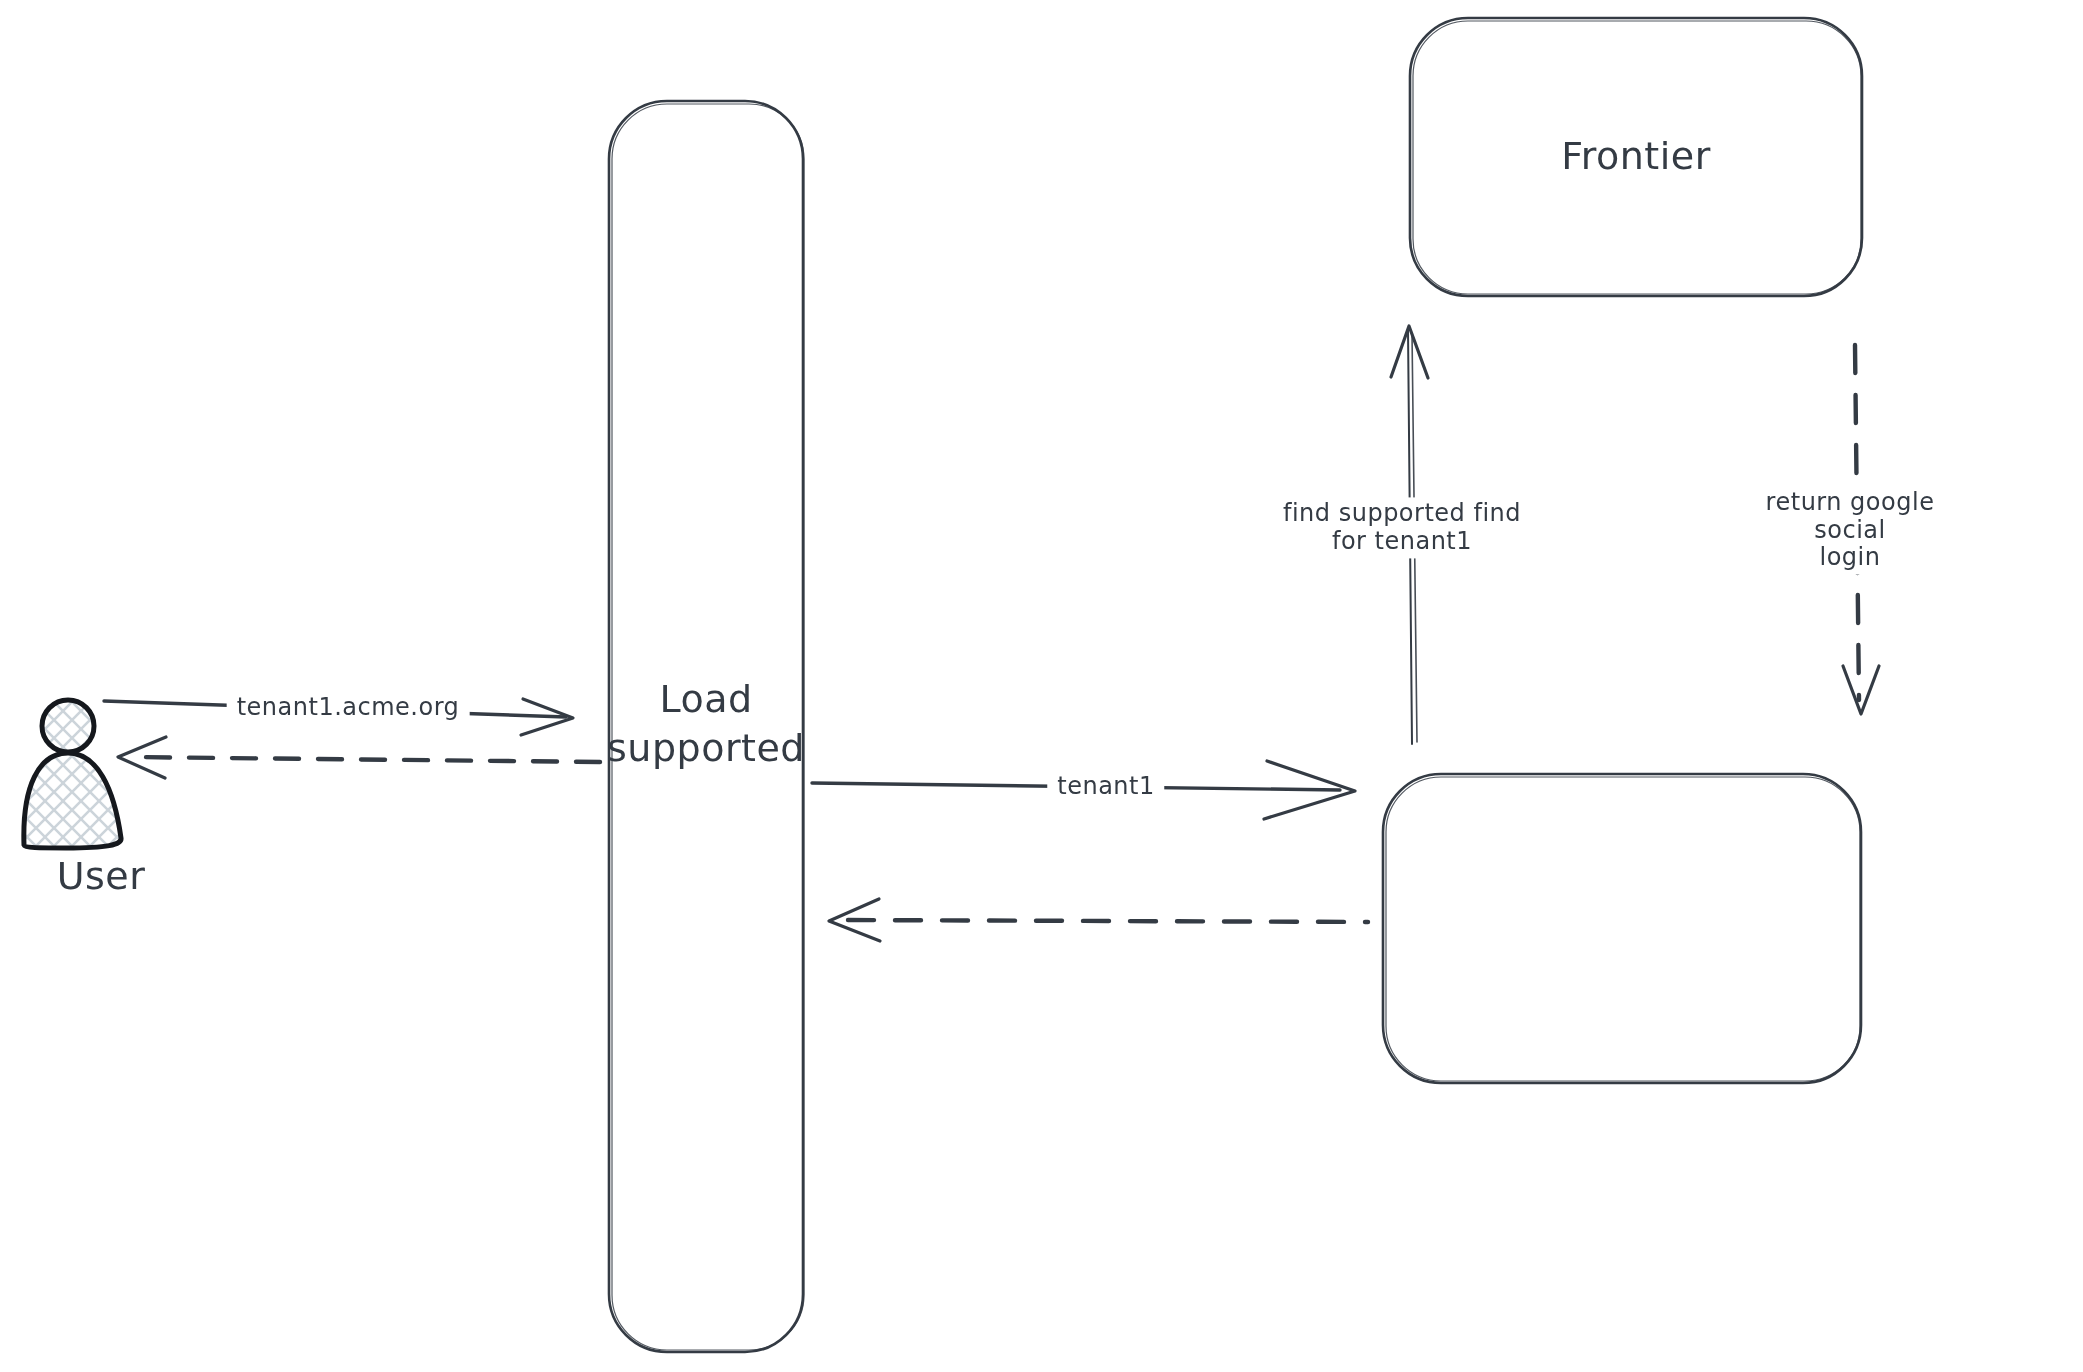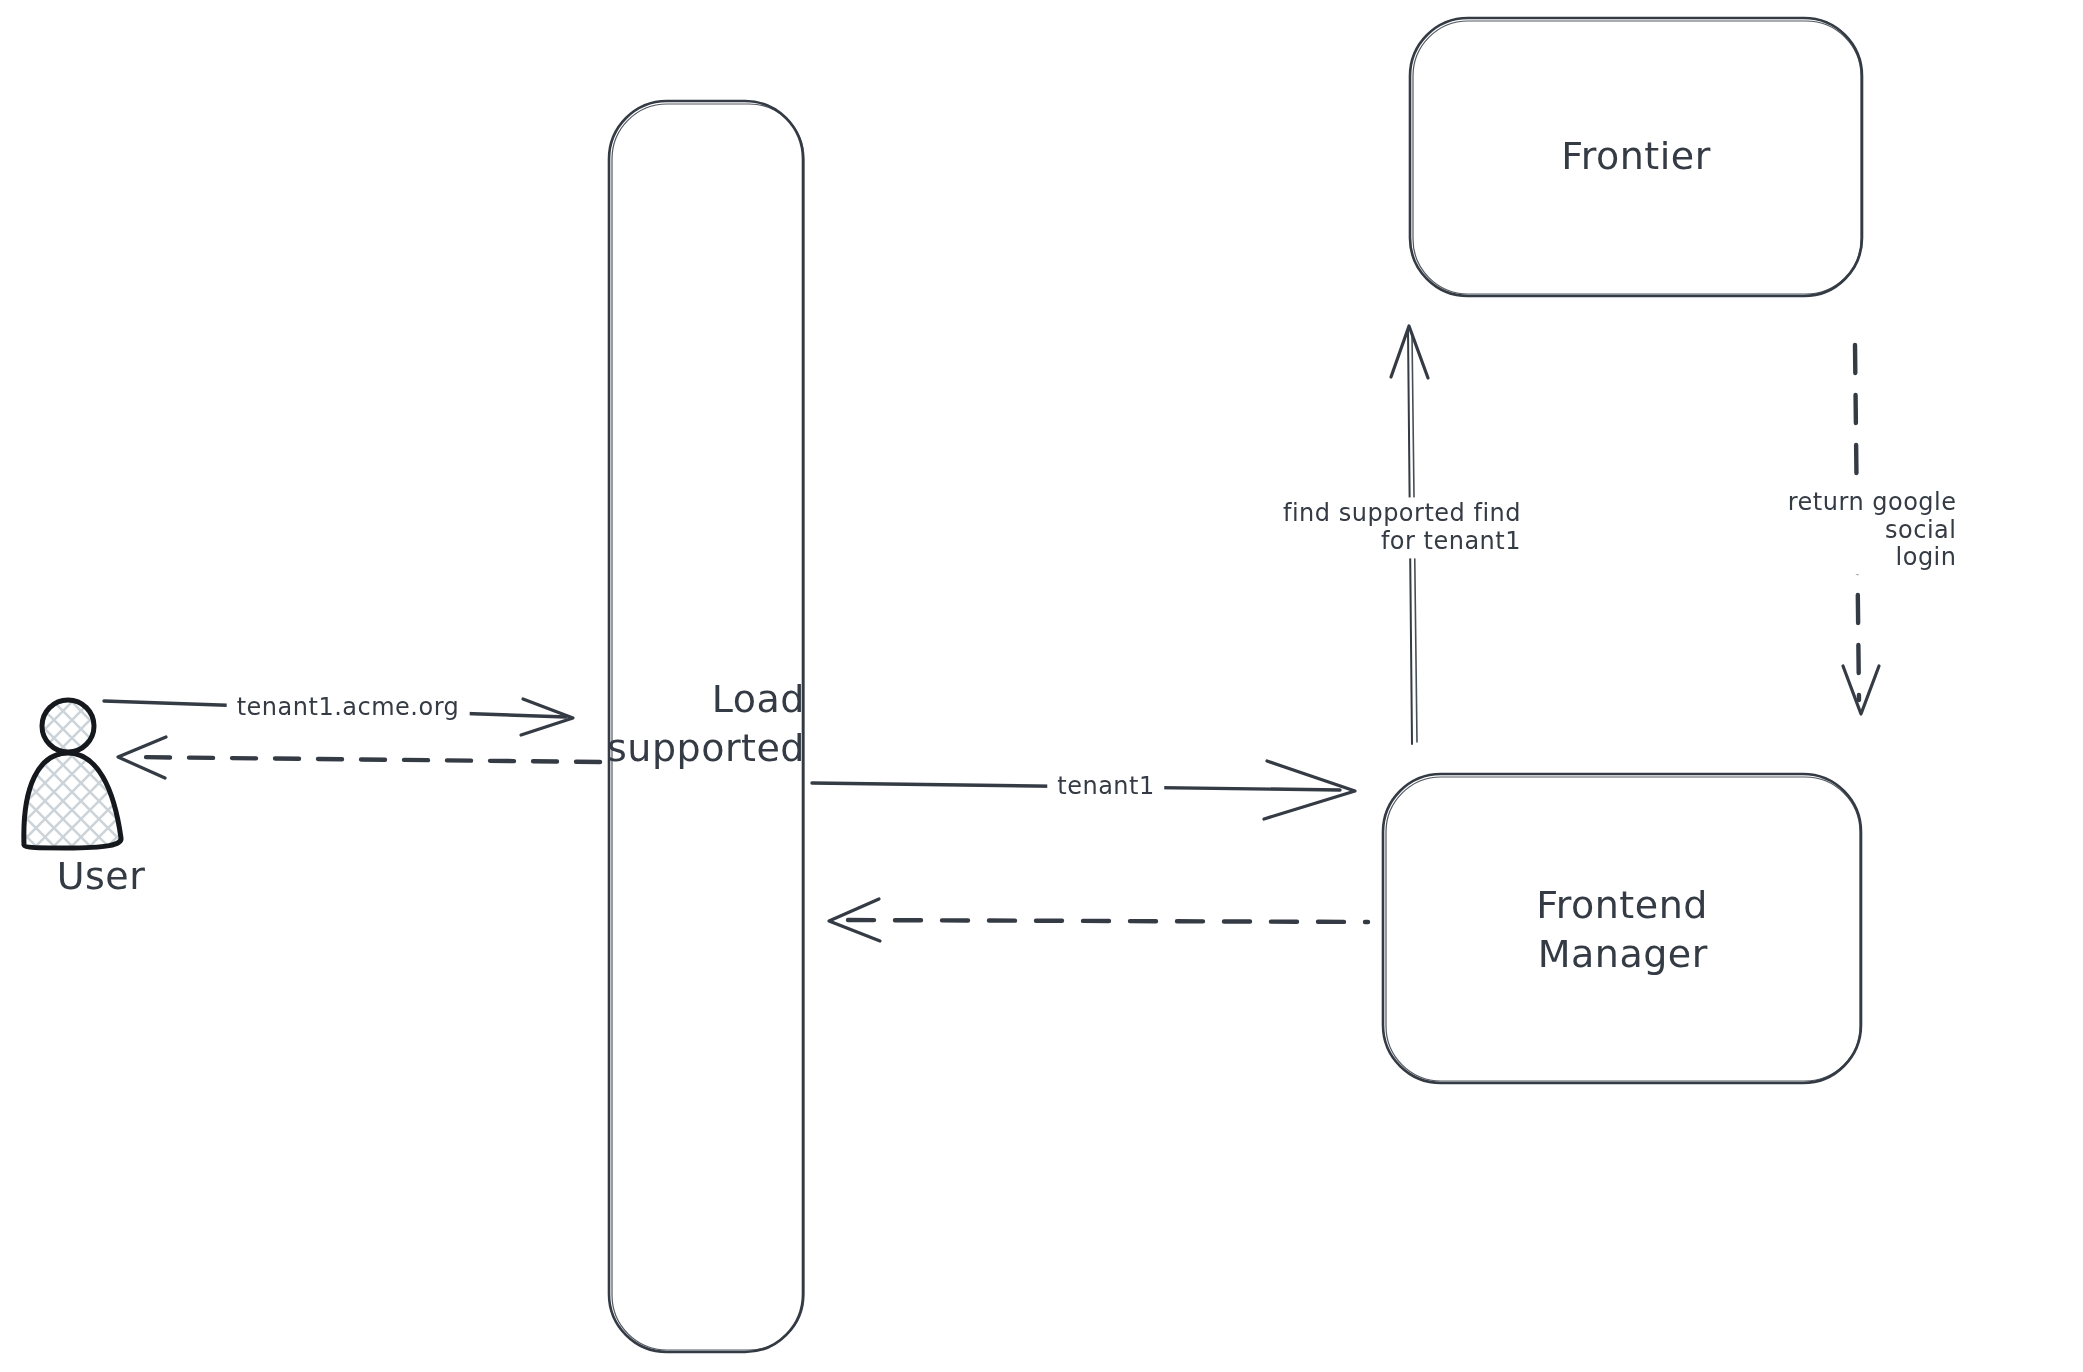--- a/index.html
+++ b/index.html
@@ -18,21 +18,21 @@
   .thin{stroke-width:2;}
   .thinner{stroke-width:1.6;opacity:.9;}
   .dashed{stroke-width:4.4;}
   .head{stroke-width:3.2;}
   .user-stroke{stroke:var(--user-ink,#15181d);fill:url(#crosshatch);stroke-width:5;stroke-linejoin:round;}
   .lbl{
     position:absolute;
     transform:translate(-50%,-50%);
     color:var(--ink,#343b44);
     white-space:pre-line;
-    text-align:right;
+    text-align:center;
   }
   .edge-lbl{
     font-size:24px;
     line-height:1.15;
     letter-spacing:.5px;
     background:var(--bg,#ffffff);
     padding:3px 10px;
   }
   .node-lbl{
     font-size:38px;
@@ -103,22 +103,20 @@
     <g>
       <path class="stroke dashed" stroke-dasharray="28 22" stroke-width="4" d="M1855 345 L1859 700"></path>
       <path class="stroke head" d="M1843 666 L1861 714 L1879 666"></path>
     </g>
   </svg>
 
   <div class="lbl node-lbl" style="left:70px;top:877px;margin-left:31px;">User</div>
   <div class="lbl node-lbl" style="left:706px;top:724px;">Load
 supported</div>
   <div class="lbl node-lbl" style="left:1636px;top:157px;">Frontier</div>
-  <div class="lbl node-lbl" style="left:1622px;top:930px;">Frontend
-Manager</div>
 
   <div class="lbl edge-lbl" style="left:348px;top:708px;">tenant1.acme.org</div>
   <div class="lbl edge-lbl" style="left:1106px;top:787px;">tenant1</div>
   <div class="lbl edge-lbl" style="left:1402px;top:528px;">find supported find
 for tenant1</div>
   <div class="lbl edge-lbl" style="left:1850px;top:530px;">return google social
 login</div>
 
 </div>
 

